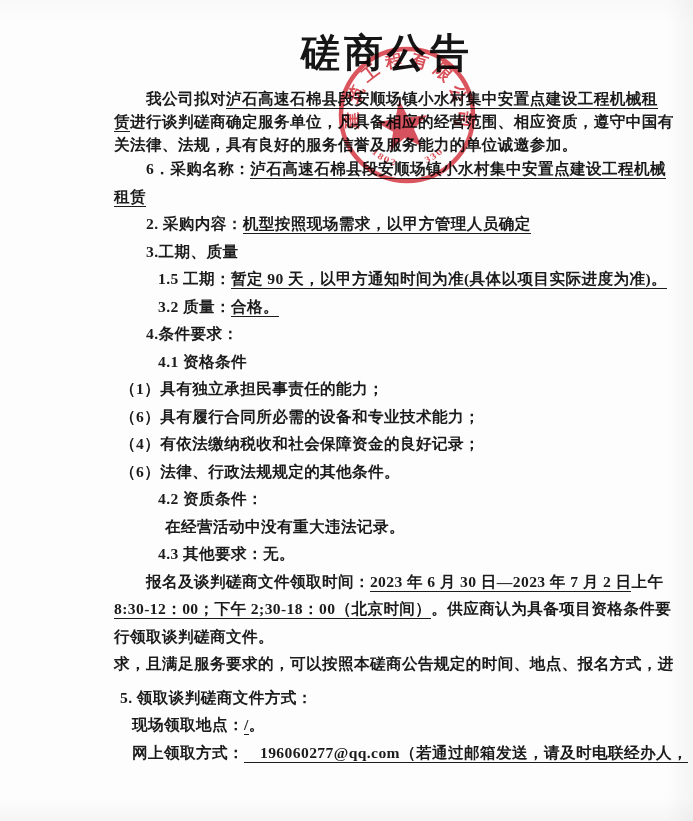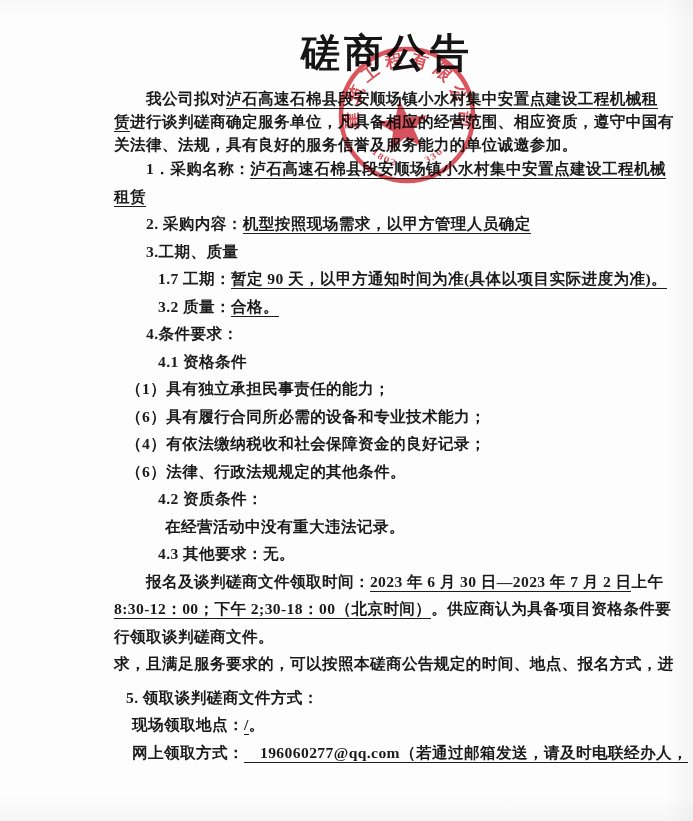--- a/index.html
+++ b/index.html
@@ -25,21 +25,21 @@
     color:#1b1b1b;font-size:15.6px;font-weight:600;
   }
   .block{margin:0;}
   .block.gap-top{margin-top:6px;}
   .line{
     height:27.5px;line-height:24px;white-space:nowrap;
     overflow:visible;letter-spacing:0.4px;
   }
   .line.tight{height:23px;line-height:21px;}
   .flush{margin-left:0;}
-  .list{margin-left:12px;}
+  .list{margin-left:6px;}
   .mid{margin-left:18px;}
   .item{margin-left:32px;}
   .sub{margin-left:44px;}
   .text{margin-left:51px;}
   .u{border-bottom:1.6px solid #1d1d1d;padding-bottom:1px;}
   .seal{
     position:absolute;left:336px;top:44px;width:142px;height:142px;
     mix-blend-mode:multiply;opacity:0.93;
   }
 </style>
@@ -50,31 +50,31 @@
 
   <div class="doc-title">磋商公告</div>
 
   <div class="doc-body">
       <div class="block">
         <div class="line item tight"><span>我公司拟对</span><span class="u">泸石高速石棉县段安顺场镇小水村集中安置点建设工程机械租</span></div>
         <div class="line flush tight"><span class="u">赁</span><span>进行谈判磋商确定服务单位，凡具备相应的经营范围、相应资质，遵守中国有</span></div>
         <div class="line flush tight"><span>关法律、法规，具有良好的服务信誉及服务能力的单位诚邀参加。</span></div>
       </div>
       <div class="block">
-        <div class="line item"><span>1．采购名称：</span><span class="u">泸石高速石棉县段安顺场镇小水村集中安置点建设工程机械</span></div>
+        <div class="line item"><span>6．采购名称：</span><span class="u">泸石高速石棉县段安顺场镇小水村集中安置点建设工程机械</span></div>
         <div class="line flush"><span class="u">租赁</span></div>
       </div>
       <div class="block">
         <div class="line item"><span>2. 采购内容：</span><span class="u">机型按照现场需求，以甲方管理人员确定</span></div>
       </div>
       <div class="block">
         <div class="line item"><span>3.工期、质量</span></div>
       </div>
       <div class="block">
-        <div class="line sub"><span>1.7 工期：</span><span class="u">暂定 90 天，以甲方通知时间为准(具体以项目实际进度为准)。</span></div>
+        <div class="line sub"><span>1.5 工期：</span><span class="u">暂定 90 天，以甲方通知时间为准(具体以项目实际进度为准)。</span></div>
       </div>
       <div class="block">
         <div class="line sub"><span>3.2 质量：</span><span class="u">合格。 </span></div>
       </div>
       <div class="block">
         <div class="line item"><span>4.条件要求：</span></div>
       </div>
       <div class="block">
         <div class="line sub"><span>4.1 资格条件</span></div>
       </div>

